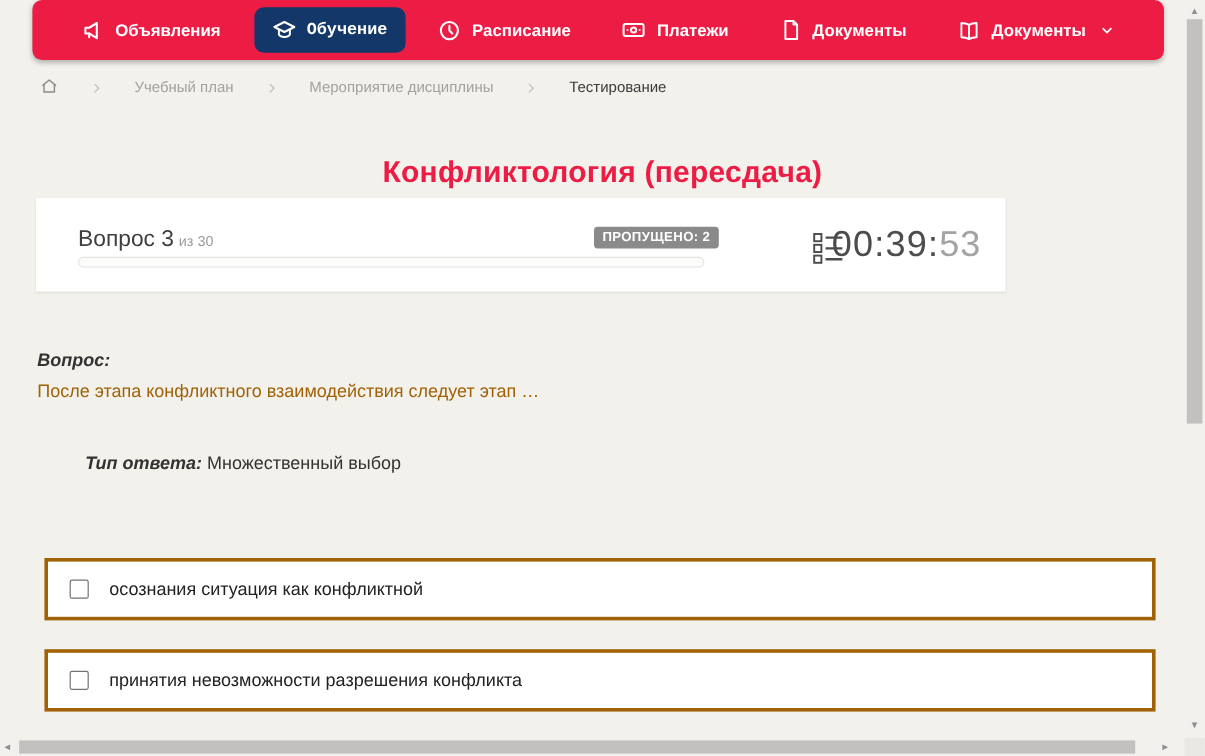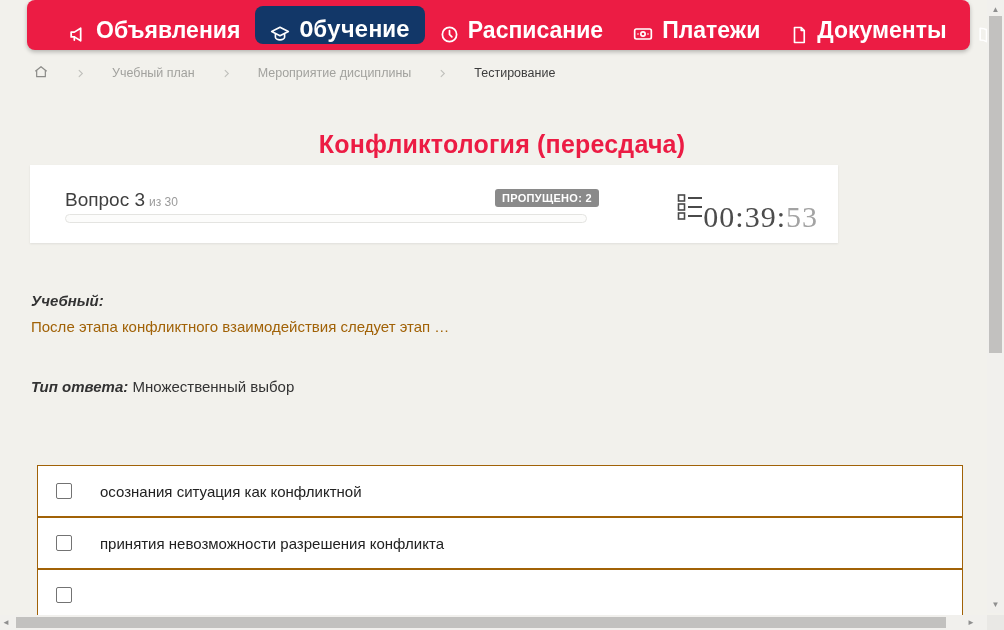--- a/index.html
+++ b/index.html
@@ -10,22 +10,22 @@
   }
   
   .navbar{
     position:absolute;left:27px;top:0;width:943px;height:50px;
     background:#ec1c44;border-radius:8px;
     display:flex;align-items:center;justify-content:space-between;
     padding:0 26px;box-sizing:border-box;
     box-shadow:0 2px 4px rgba(0,0,0,.25);
   }
   .nav-item{
-    display:flex;align-items:flex-end;gap:9px;height:38px;padding:0 15px;
-    color:#fff;font-weight:700;font-size:23px;cursor:pointer;white-space:nowrap;
+    display:flex;align-items:center;gap:9px;height:38px;padding:0 15px;
+    color:#fff;font-weight:700;font-size:14px;cursor:pointer;white-space:nowrap;
   }
   .nav-item.active{background:#123768;border-radius:8px;font-family:Liberation Mono, monospace;}
   .nav-item svg{display:block;}
   .chev{margin-left:2px;}
   
   .breadcrumb{
     position:absolute;left:33px;top:62px;height:22px;
     display:flex;align-items:center;gap:26px;
     font-size:12.5px;color:#a2a29e;
   }
@@ -47,35 +47,35 @@
   .q-badge{
     position:absolute;left:465px;top:24px;background:#8a8a8a;color:#fff;
     font-size:11px;font-weight:700;padding:3px 7px;border-radius:3px;letter-spacing:.3px;text-align:center;
   }
   .q-progress{
     position:absolute;left:35px;top:49px;width:520px;height:7px;
     background:#fcfcfb;border:1px solid #e4e4e1;border-radius:5px;
   }
   .q-list-btn{position:absolute;left:645px;top:26px;cursor:pointer;padding:2px;}
   .q-timer{
-    position:absolute;right:20px;top:35px;
-    font-family:Liberation Serif, serif;font-weight:200;
+    position:absolute;right:20px;top:22px;
+    font-family:Liberation Sans, sans-serif;font-weight:200;
     font-size:30px;color:#4c4c4c;letter-spacing:1px;
   }
   .q-timer .sec{color:#a3a3a3;}
   
   .q-label{position:absolute;left:31px;top:292px;font-size:15px;font-weight:700;font-style:italic;color:#333;}
   .q-text{position:absolute;left:31px;top:318px;font-size:15px;color:#a16207;}
   .q-type{position:absolute;left:31px;top:378px;font-size:15px;color:#333;}
-  .q-type .tlabel{font-weight:700;font-style:italic;}
+  .q-type .tlabel{font-weight:700;font-style:italic;margin-left:40px;}
   
   .options{position:absolute;left:37px;top:465px;width:926px;}
   .option{
-    box-sizing:border-box;height:52px;margin-bottom:0;background:#fff;
-    border:1px solid #a16207;display:flex;align-items:center;gap:28px;
+    box-sizing:border-box;height:52px;margin-bottom:24px;background:#fff;
+    border:3px solid #a16207;display:flex;align-items:center;gap:17px;
     padding-left:18px;cursor:pointer;
   }
   .checkbox{
     width:16px;height:16px;box-sizing:border-box;background:#fff;
     border:1px solid #737373;border-radius:2px;flex:0 0 auto;
   }
   .option-label{font-size:15px;color:#222;}
   
   .vscroll{position:absolute;right:0;top:0;width:17px;height:613px;background:#f1f0ed;}
   .vscroll .arrow{position:absolute;left:0;width:17px;height:14px;display:flex;align-items:center;justify-content:center;font-size:8px;color:#8f8f8f;cursor:pointer;}
@@ -196,21 +196,21 @@
         <path d="M11 5h14" stroke-width="2"></path>
       <rect x="1.5" y="11" width="6" height="6"></rect>
         <path d="M11 14h14" stroke-width="2"></path>
       <rect x="1.5" y="20" width="6" height="6"></rect>
         <path d="M11 23h14" stroke-width="2"></path>
     </svg>
   </div>
   <div class="q-timer"><span>00:39:</span><span class="sec">53</span></div>
 </div>
 
-<div class="q-label">Учебный:</div>
+<div class="q-label">Вопрос:</div>
 <div class="q-text">После этапа конфликтного взаимодействия следует этап …</div>
 <div class="q-type">
   <span class="tlabel">Тип ответа:</span>
   <span>Множественный выбор</span>
 </div>
 
 <div class="options">
   <div class="option">
     <span class="checkbox"></span>
     <span class="option-label">осознания ситуация как конфликтной</span>

